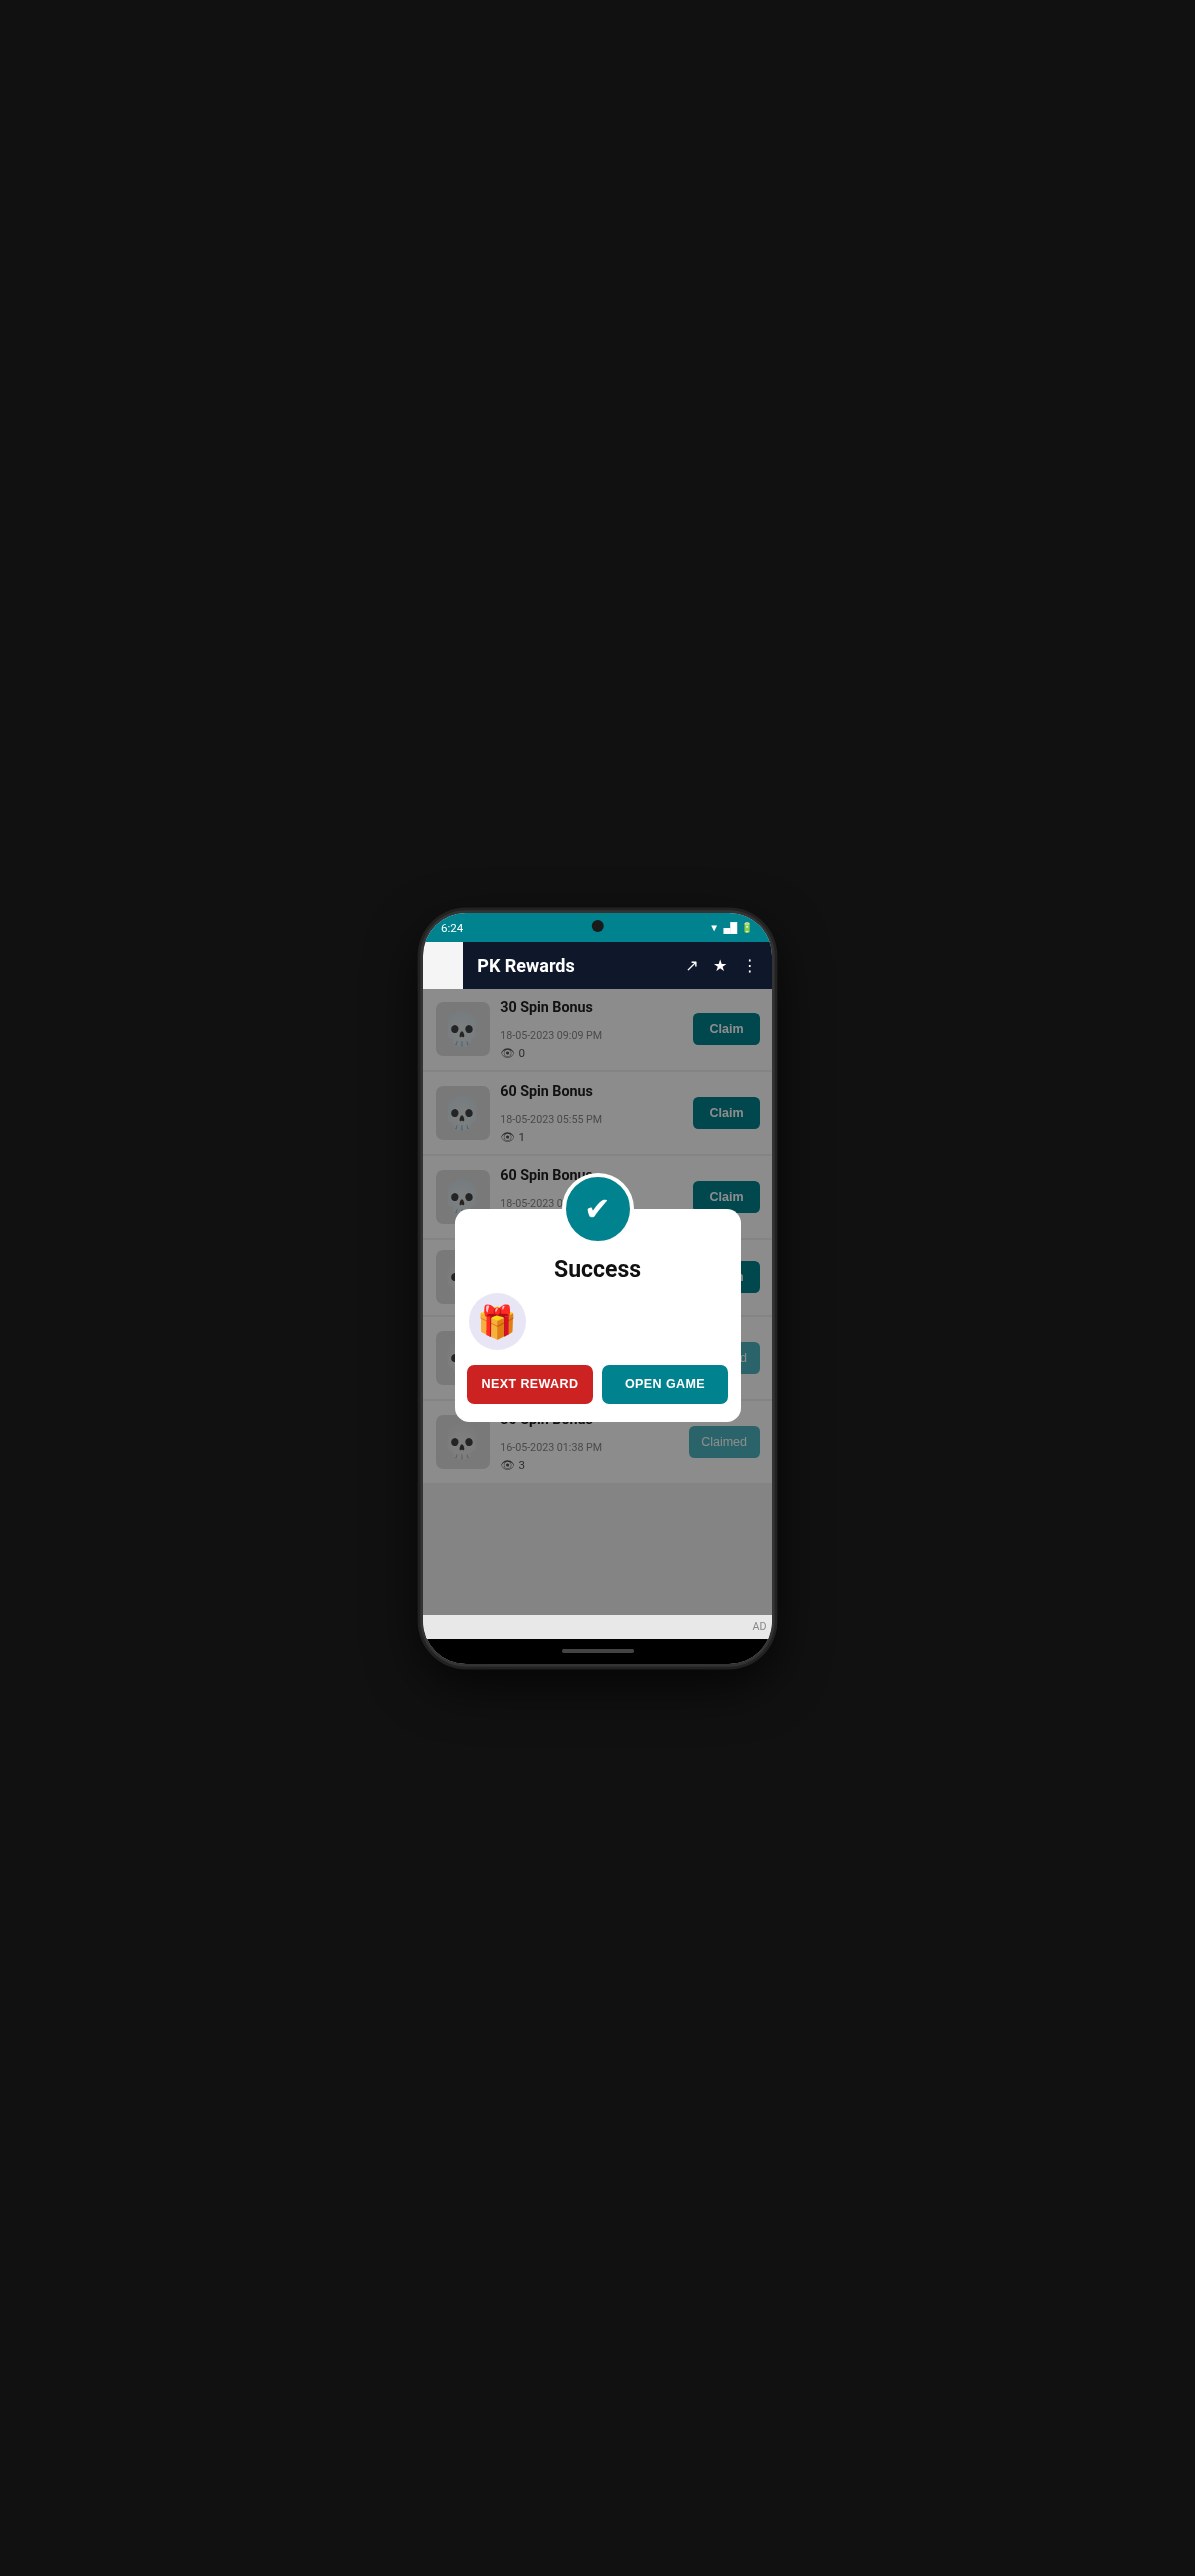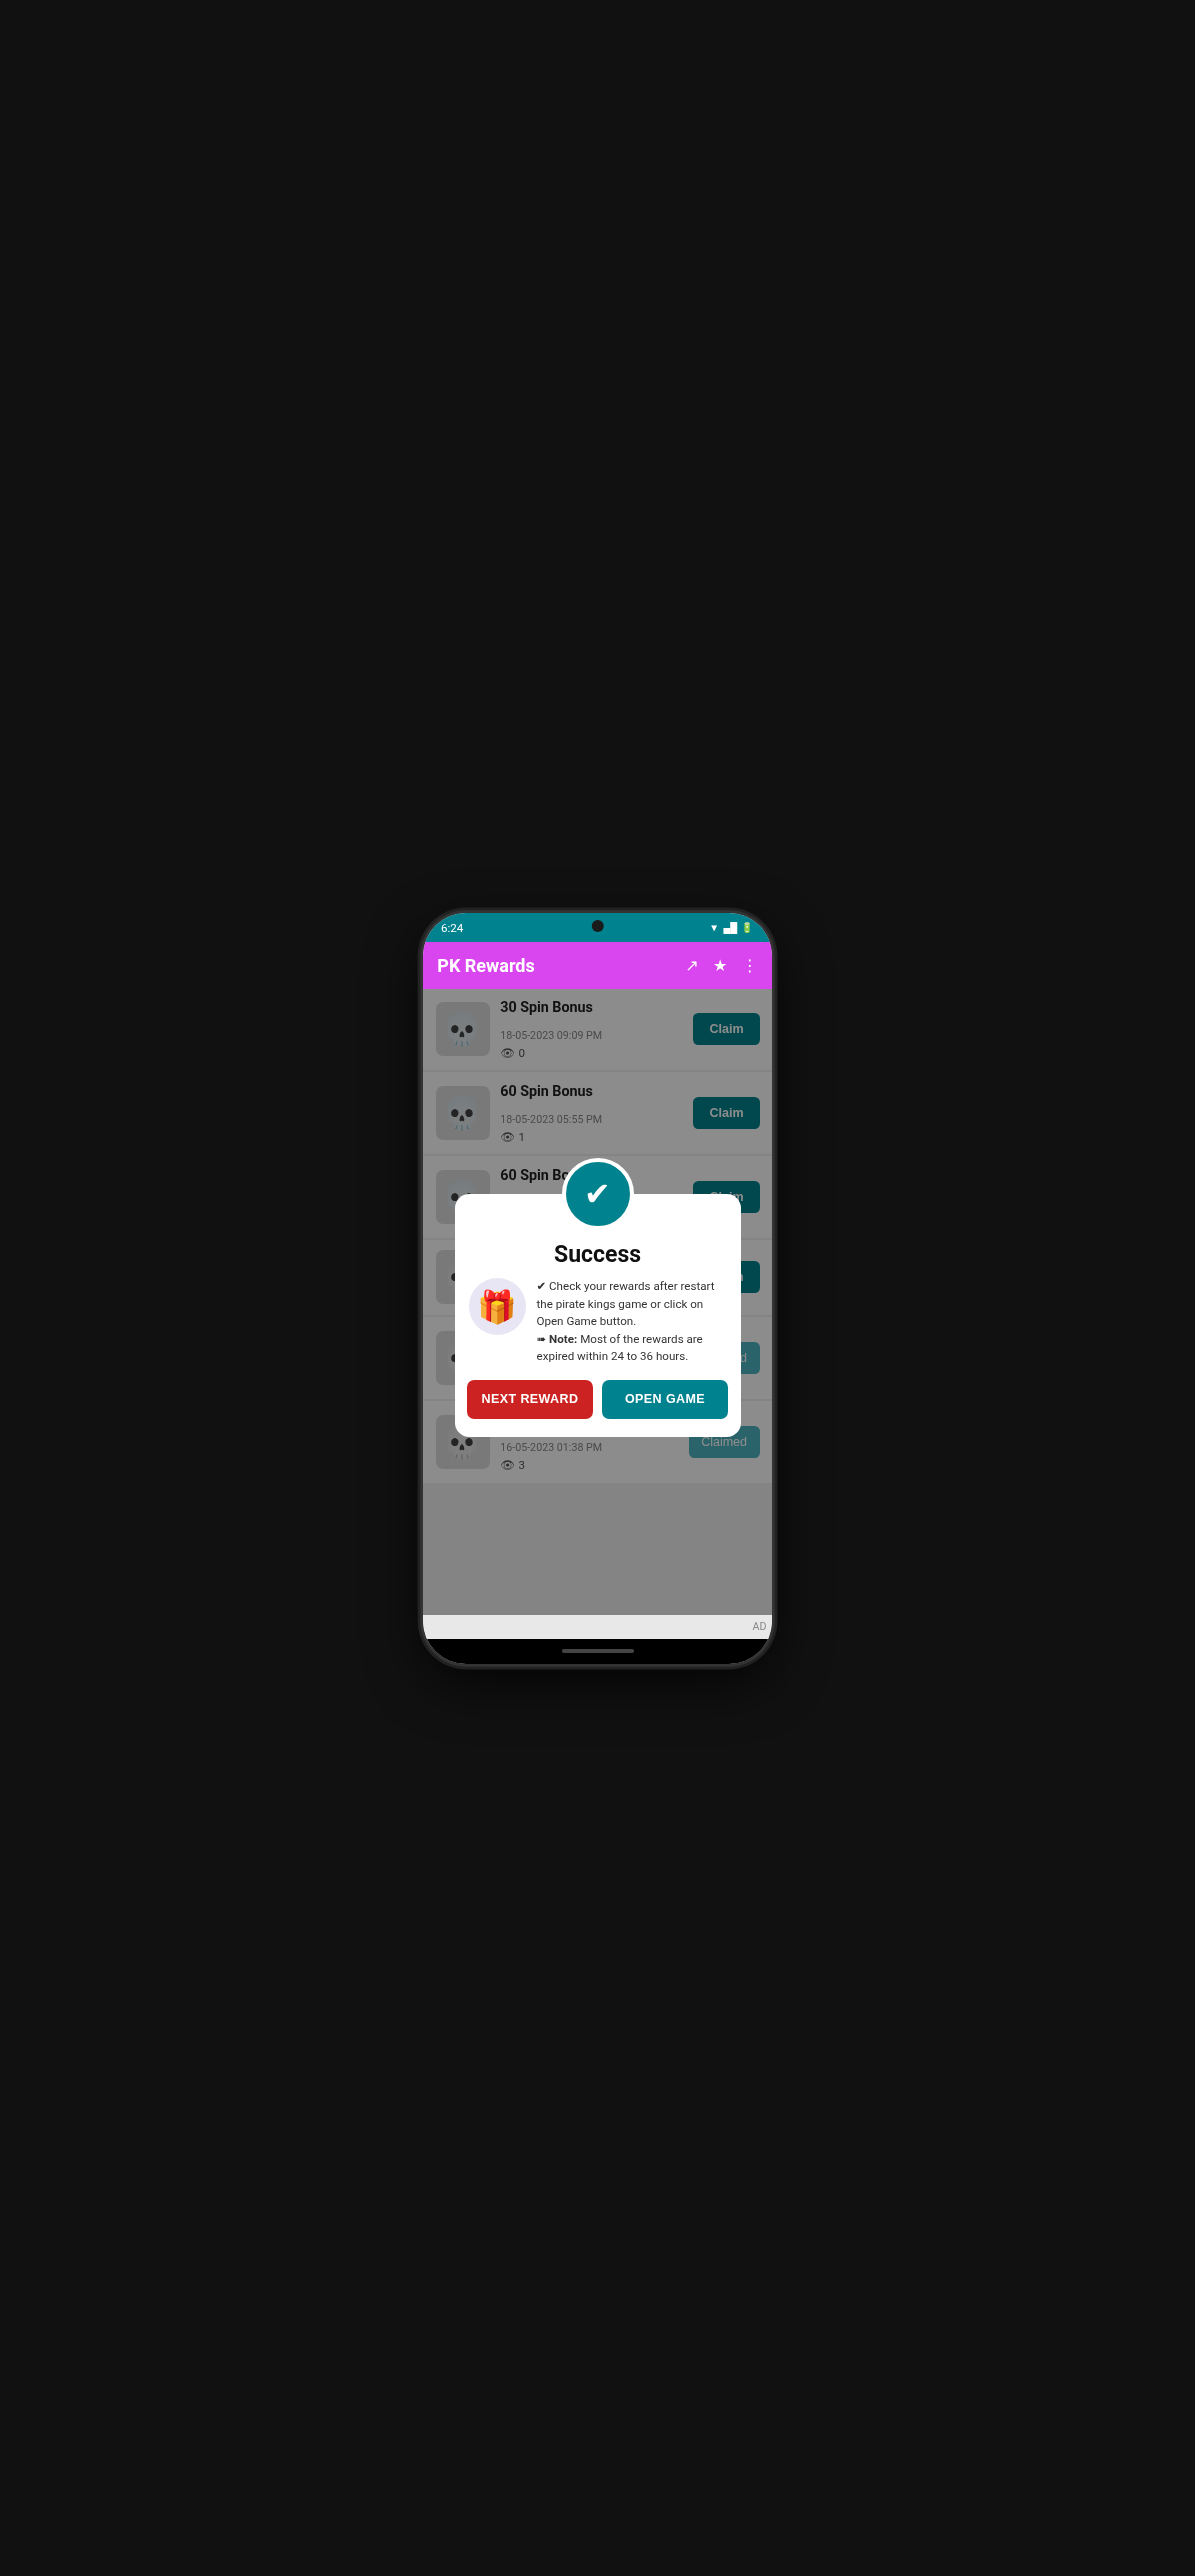--- a/index.html
+++ b/index.html
@@ -53,27 +53,28 @@
       align-items: center;
       gap: 4.5px;
     }
     .status-icons span {
       color: #fff;
       font-size: 9.8px;
     }
 
     
     .app-bar {
-      background: #d946ef;
+      background: #0f172a;
       display: flex;
       align-items: center;
       justify-content: space-between;
       padding: 0 14.3px;
       height: 47px;
       flex-shrink: 0;
+      margin-left: 40px;
     }
     .app-bar-title {
       color: #fff;
       font-size: 18px;
       font-weight: 700;
     }
     .app-bar-icons {
       display: flex;
       align-items: center;
       gap: 14.3px;
@@ -439,27 +440,20 @@
           <div class="modal-check-circle">
             <span>✔</span>
           </div>
 
           <div class="modal-title">Success</div>
 
           <div class="modal-body">
             <div class="modal-gift-icon">
               🎁
             </div>
-            <div class="modal-text">
-              <span>✔ Check your rewards after restart the pirate kings game or click on Open Game button.</span>
-              <br>
-              <span>➠</span>
-              <span class="note-label"> Note:</span>
-              <span> Most of the rewards are expired within 24 to 36 hours.</span>
-            </div>
           </div>
 
           <div class="modal-buttons">
             <button class="modal-btn-next">NEXT REWARD</button>
             <button class="modal-btn-open">OPEN GAME</button>
           </div>
 
         </div>
       </div>
 

